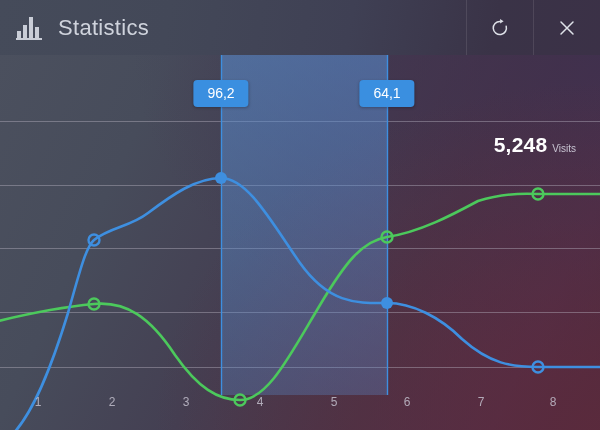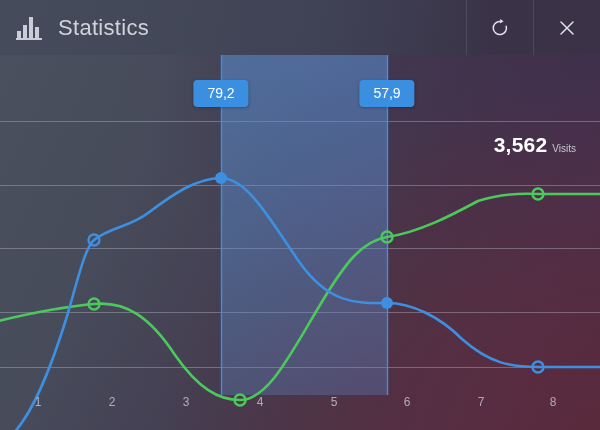--- a/index.html
+++ b/index.html
@@ -167,25 +167,25 @@
       </g>
 
       <g>
         <circle cx="94" cy="185" r="5.5" fill="none" stroke="#3e8fe0" stroke-width="2.4"></circle>
         <circle cx="221" cy="123" r="6" fill="#3e8fe0"></circle>
         <circle cx="387" cy="248" r="6" fill="#3e8fe0"></circle>
         <circle cx="538" cy="312" r="5.5" fill="none" stroke="#3e8fe0" stroke-width="2.4"></circle>
       </g>
     </svg>
 
-    <div class="badge" style="left:221px;top:25px;">79,2</div>
-    <div class="badge" style="left:387px;top:25px;">57,9</div>
+    <div class="badge" style="left:221px;top:25px;">96,2</div>
+    <div class="badge" style="left:387px;top:25px;">64,1</div>
 
     <div id="visits">
-      <span class="num">3,562</span><span class="lbl">Visits</span>
+      <span class="num">5,248</span><span class="lbl">Visits</span>
     </div>
 
     <div class="xlabels">
       <span class="xlabel" style="left:38px;">1</span>
       <span class="xlabel" style="left:112px;">2</span>
       <span class="xlabel" style="left:186px;">3</span>
       <span class="xlabel" style="left:260px;">4</span>
       <span class="xlabel" style="left:334px;">5</span>
       <span class="xlabel" style="left:407px;">6</span>
       <span class="xlabel" style="left:481px;">7</span>

